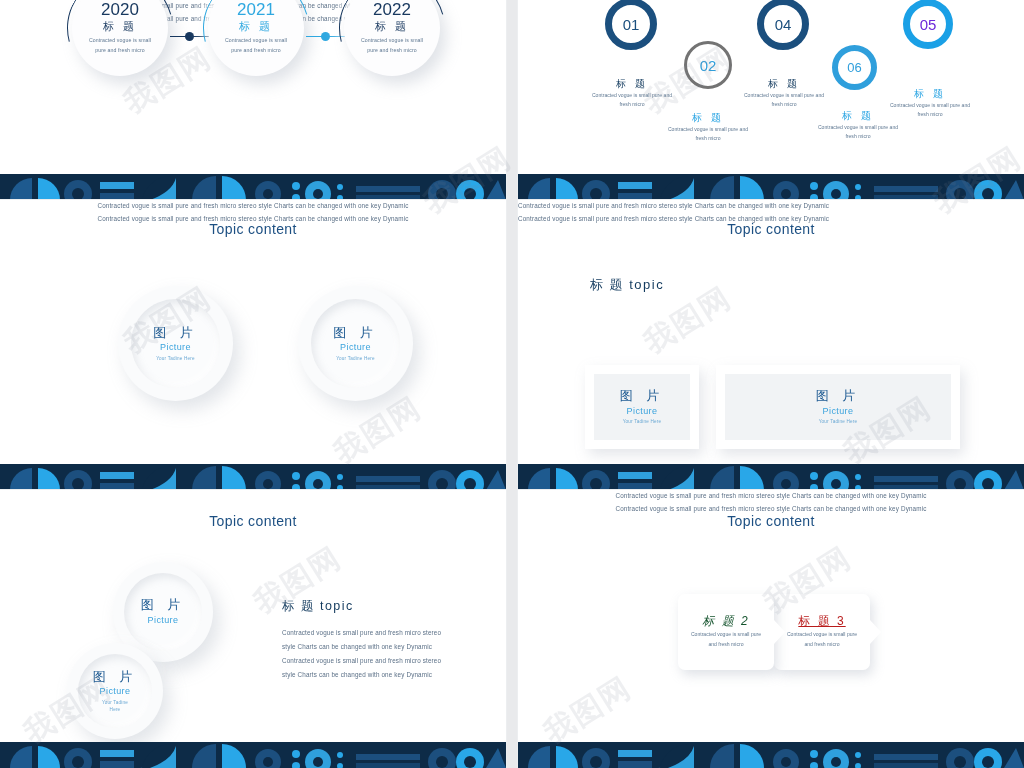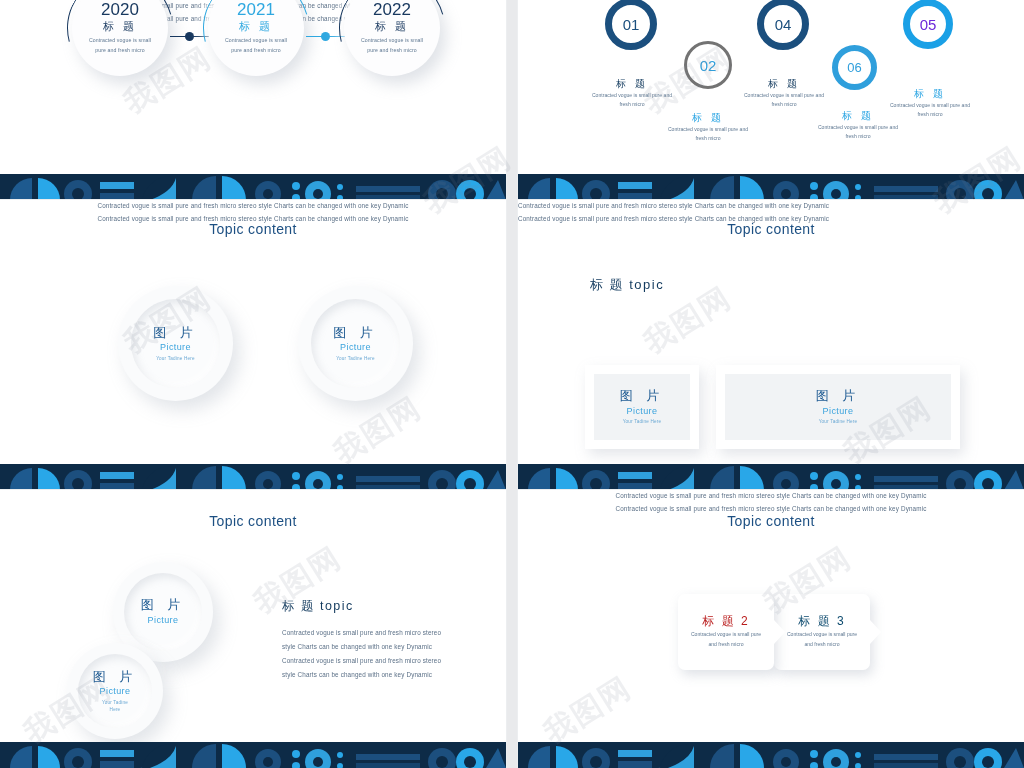--- a/index.html
+++ b/index.html
@@ -459,27 +459,27 @@
     </div>
   </div>
 
   <div class="slide">
     <div class="slide-inner">
       <div class="topic-title" style="top:23px;">Topic content</div>
 
 
       <div class="bubble" style="left:160px;top:104px;z-index:3;">
         <div class="notch"></div>
-        <div class="bt" style="color:#b91c1c;">标 题 2</div>
+        <div class="bt" style="color:#14532d;font-style:italic;">标 题 2</div>
         <div class="bd">Contracted vogue is small pure and fresh micro</div>
       </div>
 
       <div class="bubble" style="left:256px;top:104px;z-index:2;">
         <div class="notch"></div>
-        <div class="bt" style="color:#0c4a6e;">标 题 3</div>
+        <div class="bt" style="color:#b91c1c;text-decoration:underline;">标 题 3</div>
         <div class="bd">Contracted vogue is small pure and fresh micro</div>
       </div>
 
 
       <div class="para" style="left:60px;right:60px;top:206px;">Contracted  vogue  is  small pure  and  fresh micro  stereo  style Charts  can  be changed  with  one key Dynamic</div>
       <div class="para" style="left:60px;right:60px;top:219px;">Contracted  vogue  is  small pure  and  fresh micro  stereo  style Charts  can  be changed  with  one key Dynamic</div>
 
       <div class="footband">
         <svg width="506" height="26" viewBox="0 0 506 26">
           <rect width="506" height="26" fill="#0d2b47"></rect>

